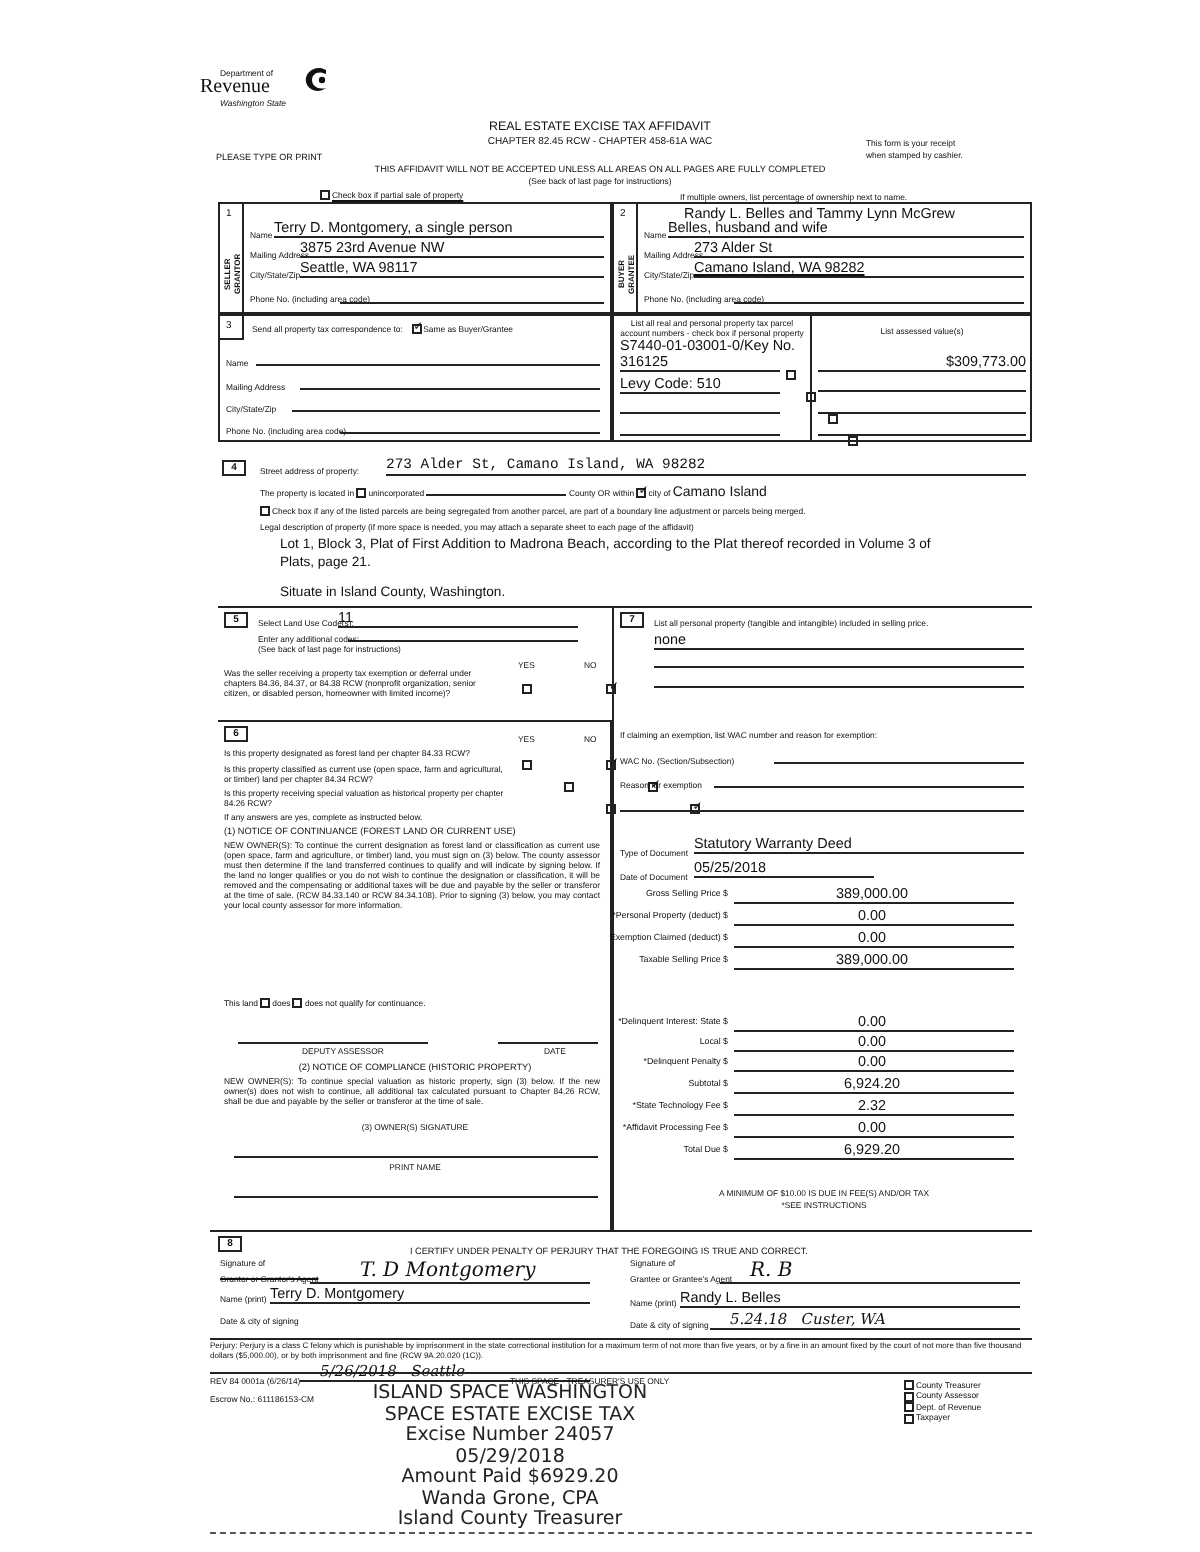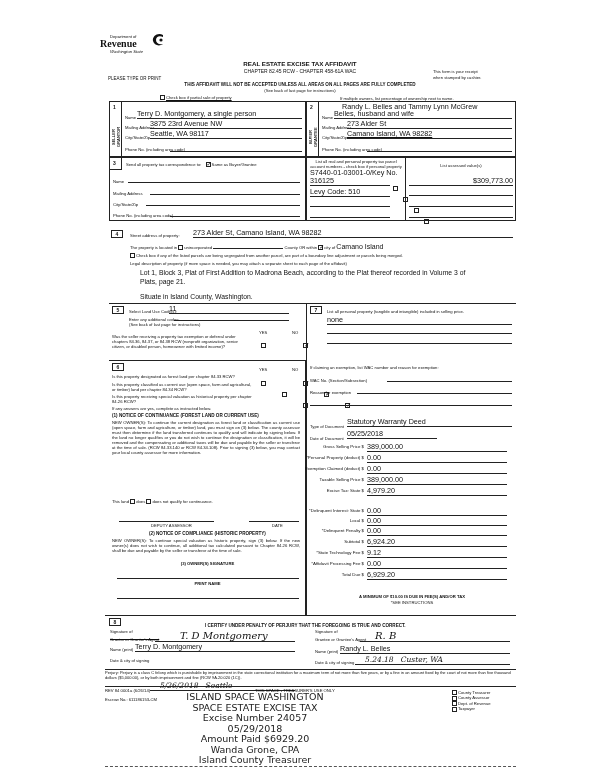--- a/index.html
+++ b/index.html
@@ -9,26 +9,26 @@
   .tiny { font-size: 4.2px; line-height: 5px; }
   .fill { font-size: 7.2px; line-height: 8px; color: #111; }
   .uline { border-bottom: 0.6px solid #222; }
   .box { border: 0.8px solid #222; }
   .cb { display: inline-block; width: 5px; height: 5px; border: 0.6px solid #222; vertical-align: middle; position: relative; margin-right: 1px; }
   .cb.checked::after { content: "✓"; position: absolute; left: 0px; top: -3px; font-size: 6px; line-height: 8px; }
   .secnum { position: absolute; border: 0.8px solid #222; width: 12px; height: 8px; font-size: 5px; text-align: center; line-height: 7px; font-weight: bold; }
   .vlabel { writing-mode: vertical-rl; transform: rotate(180deg); font-size: 4px; text-align: center; font-weight: bold; }
   .right { text-align: right; }
   .center { text-align: center; }
-  .bold { font-weight: bold; }
+  .bold { font-weight: normal; }
   .sig { font-family: "DejaVu Serif", serif; font-style: italic; }
   .stamp { font-family: "DejaVu Sans", sans-serif; font-size: 9.5px; line-height: 10.5px; text-align: center; color: #222; }
   .tax-row { position: absolute; left: 0; width: 200px; height: 10px; }
   .tax-row .lbl { position: absolute; right: 148px; top: 2px; font-size: 4.4px; white-space: nowrap; }
-  .tax-row .val { position: absolute; left: 55px; width: 140px; top: 0px; border-bottom: 0.6px solid #222; font-size: 7.2px; text-align: left; padding-right: 2px; }
+  .tax-row .val { position: absolute; left: 55px; width: 140px; top: 0px; border-bottom: 0.6px solid #222; font-size: 7.2px; text-align: center; padding-right: 2px; }
 </style>
 </head>
 <body>
 
 <div class="abs" style="left:100px; top:34px; width:70px; height:30px;">
   <div class="abs" style="left:10px; top:0; font-size:4.2px;">Department of</div>
   <div class="abs bold" style="left:0; top:4px; font-size:10px; font-family:'Liberation Serif', serif;">Revenue</div>
   <div class="abs" style="left:10px; top:15px; font-size:4.2px; font-style:italic;">Washington State</div>
   <svg class="abs" style="left:50px; top:-2px;" width="16" height="16" viewBox="0 0 16 16">
     <path d="M13 3 C8 0 2 4 3 9 C4 13 9 15 13 12 C9 13 6 11 6 8 C6 5 9 3 13 5 Z" fill="#111"></path>
@@ -111,21 +111,21 @@
   <div class="abs uline" style="left:3px; top:41px; width:80px; height:8px;"></div>
   <span class="abs cb" style="left:86px; top:43px;"></span>
   <div class="abs uline" style="left:102px; top:41px; width:104px; height:8px;"></div>
   <div class="abs uline" style="left:3px; top:52px; width:80px; height:8px;"></div>
   <span class="abs cb" style="left:86px; top:54px;"></span>
   <div class="abs uline" style="left:102px; top:52px; width:104px; height:8px;"></div>
 </div>
 
 <div class="secnum" style="left:111px; top:230px;">4</div>
 <div class="abs tiny" style="left:130px; top:233px;">Street address of property:</div>
-<div class="abs fill uline" style="left:193px; top:229px; width:320px;">273 Alder St, Camano Island, WA 98282</div>
+<div class="abs fill uline" style="left:193px; top:229px; width:320px;font-family:Liberation Mono, monospace;">273 Alder St, Camano Island, WA 98282</div>
 
 <div class="abs tiny" style="left:130px; top:243px; white-space:nowrap;">
   <span>The property is located in</span>
   <span class="cb"></span><span>unincorporated</span>
   <span class="uline" style="display:inline-block; width:70px; height:5px;"></span>
   <span>County OR within</span>
   <span class="cb checked"></span><span>city of</span>
   <span class="fill" style="font-size:7px;">Camano Island</span>
 </div>
 
@@ -220,43 +220,39 @@
         <span class="val">0.00</span>
       </div>
     <div class="tax-row" style="top:22px;">
         <span class="lbl">Exemption Claimed (deduct) $</span>
         <span class="val">0.00</span>
       </div>
     <div class="tax-row" style="top:33px;">
         <span class="lbl">Taxable Selling Price $</span>
         <span class="val">389,000.00</span>
       </div>
-    <div class="tax-row" style="top:44px;">
-        <span class="lbl">Excise Tax:  State $</span>
-        <span class="val">4,979.20</span>
-      </div>
     <div class="tax-row" style="top:64px;">
         <span class="lbl">*Delinquent Interest:  State $</span>
         <span class="val">0.00</span>
       </div>
     <div class="tax-row" style="top:74px;">
         <span class="lbl">Local $</span>
         <span class="val">0.00</span>
       </div>
     <div class="tax-row" style="top:84px;">
         <span class="lbl">*Delinquent Penalty $</span>
         <span class="val">0.00</span>
       </div>
     <div class="tax-row" style="top:95px;">
         <span class="lbl">Subtotal $</span>
         <span class="val">6,924.20</span>
       </div>
     <div class="tax-row" style="top:106px;">
         <span class="lbl">*State Technology Fee $</span>
-        <span class="val">9.12</span>
+        <span class="val">2.32</span>
       </div>
     <div class="tax-row" style="top:117px;">
         <span class="lbl">*Affidavit Processing Fee $</span>
         <span class="val">0.00</span>
       </div>
     <div class="tax-row" style="top:128px;">
         <span class="lbl">Total Due $</span>
         <span class="val">6,929.20</span>
       </div>
   </div>

